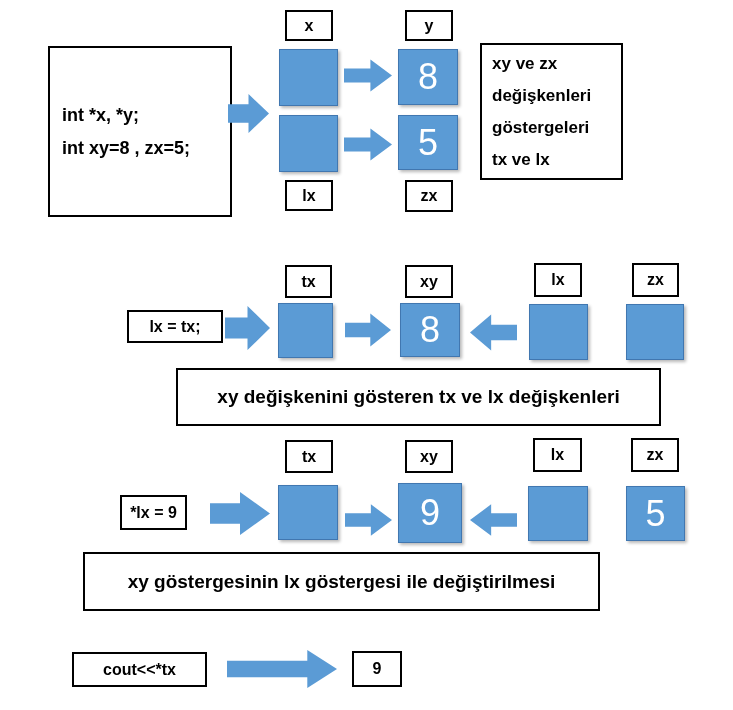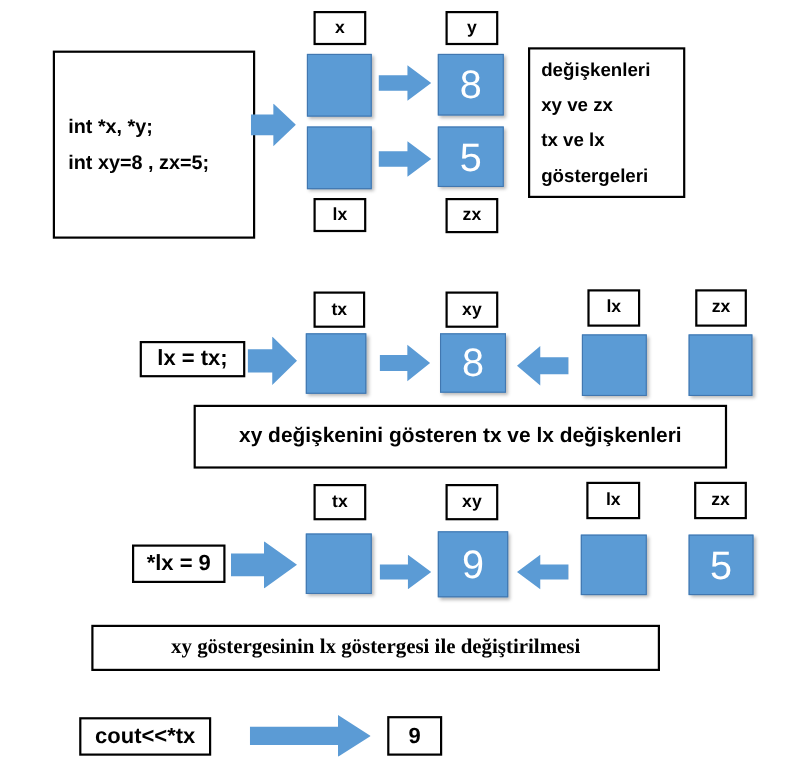--- a/index.html
+++ b/index.html
@@ -8,21 +8,21 @@
     font-family:"Liberation Sans",sans-serif;color:#000;
   }
   .abs{position:absolute;box-sizing:border-box;}
   
   .wbox{
     background:#fff;border:2px solid #000;
     display:flex;align-items:center;justify-content:center;
     font-weight:bold;
   }
   .lbl{font-size:16px;}
-  .stmt{font-size:20px;}
+  .stmt{font-size:16px;}
   .cap{font-size:19px;white-space:nowrap;}
   
   .cell{
     background:#5B9BD5;border:1px solid #4177B0;
     box-shadow:2px 2px 3px rgba(0,0,0,0.28);
     display:flex;align-items:center;justify-content:center;
     color:#fff;font-size:36px;font-weight:400;line-height:1;
   }
   
   .arrow{
@@ -70,24 +70,24 @@
   </div>
 
 <div class="abs wbox lbl" style="left:285px;top:180px;width:48px;height:31px;">
     <span>lx</span>
   </div>
 <div class="abs wbox lbl" style="left:405px;top:180px;width:48px;height:32px;">
     <span>zx</span>
   </div>
 
 <div class="abs txtbox" style="left:480px;top:43px;width:143px;height:137px;line-height:32px;padding-left:10px;font-size:17px;">
+  <div>xy ve zx</div>
   <div>değişkenleri</div>
-  <div>xy ve zx</div>
+  <div>göstergeleri</div>
   <div>tx ve lx</div>
-  <div>göstergeleri</div>
 </div>
 
 <div class="abs wbox lbl" style="left:285px;top:265px;width:47px;height:33px;">
     <span>tx</span>
   </div>
 <div class="abs wbox lbl" style="left:405px;top:265px;width:48px;height:33px;">
     <span>xy</span>
   </div>
 <div class="abs wbox lbl" style="left:534px;top:263px;width:48px;height:34px;">
     <span>lx</span>
@@ -120,39 +120,39 @@
 <div class="abs wbox lbl" style="left:405px;top:440px;width:48px;height:33px;">
     <span>xy</span>
   </div>
 <div class="abs wbox lbl" style="left:533px;top:438px;width:49px;height:34px;">
     <span>lx</span>
   </div>
 <div class="abs wbox lbl" style="left:631px;top:438px;width:48px;height:34px;">
     <span>zx</span>
   </div>
 
-<div class="abs wbox stmt" style="left:120px;top:495px;width:85px;height:35px;text-align:right;">
+<div class="abs wbox stmt" style="left:120px;top:495px;width:67px;height:35px;text-align:right;">
     <span>*lx = 9</span>
   </div>
 <div class="abs arrow big" style="left:210px;top:492px;width:60px;height:43px;"></div>
 
 <div class="abs cell" style="left:278px;top:485px;width:60px;height:55px;"></div>
 <div class="abs arrow r" style="left:345px;top:503px;width:47px;height:34px;"></div>
 <div class="abs cell" style="left:398px;top:483px;width:64px;height:60px;">
     <span>9</span>
   </div>
 <div class="abs arrow l" style="left:470px;top:503px;width:47px;height:34px;"></div>
 <div class="abs cell" style="left:528px;top:486px;width:60px;height:55px;"></div>
 <div class="abs cell" style="left:626px;top:486px;width:59px;height:55px;">
     <span>5</span>
   </div>
 
-<div class="abs wbox cap" style="left:83px;top:568px;width:517px;height:42px;font-family:Liberation Serif, serif;">
+<div class="abs wbox cap" style="left:83px;top:552px;width:517px;height:59px;">
     <span>xy göstergesinin lx göstergesi ile değiştirilmesi</span>
   </div>
 
-<div class="abs wbox stmt" style="left:72px;top:652px;width:120px;height:35px;">
+<div class="abs wbox stmt" style="left:72px;top:652px;width:135px;height:35px;">
     <span>cout&lt;&lt;*tx</span>
   </div>
 <div class="abs arrow long" style="left:227px;top:650px;width:110px;height:38px;"></div>
 <div class="abs wbox stmt" style="left:352px;top:651px;width:50px;height:36px;">
     <span>9</span>
   </div>
 
 </body></html>

